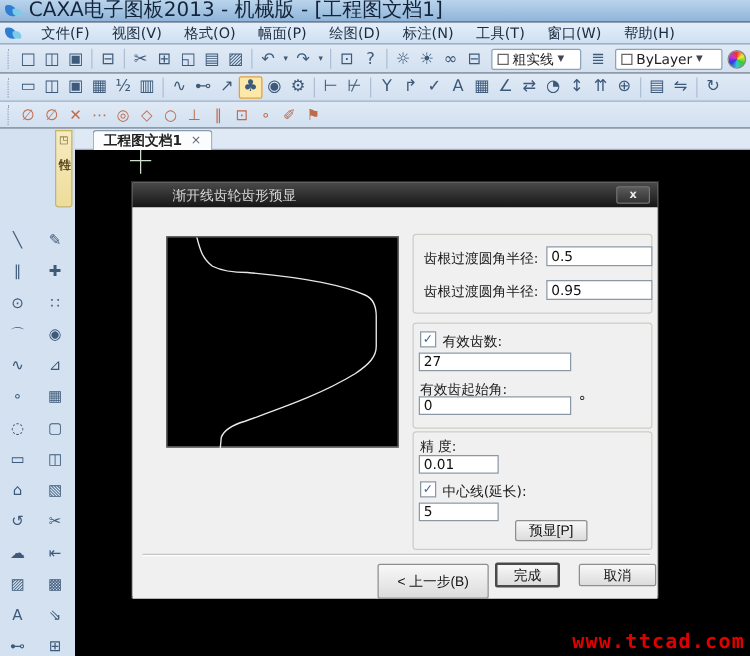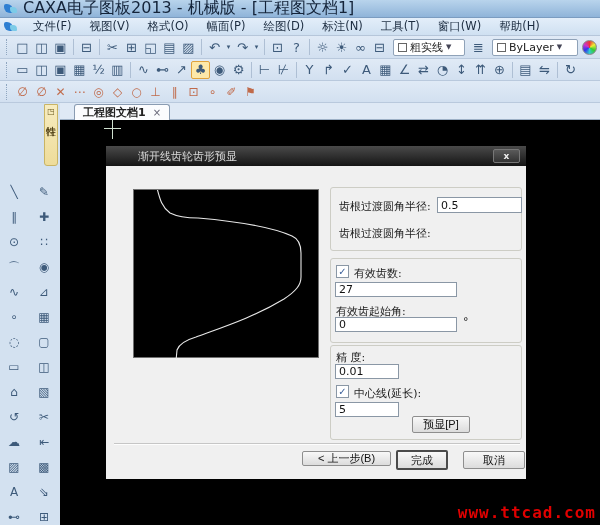--- a/index.html
+++ b/index.html
@@ -301,35 +301,36 @@
         <path d="M 23,-2 C 26,10 28,17 36,23 C 44,27 52,28 64,28 C 98,31 138,37 158,46
                  C 165,49 167,55 167,63 L 167,87 C 167,95 162,101 150,109
                  C 122,126 92,136 62,147 C 52,150 45,154 43,160 L 42,171" fill="none" stroke="#e8e8e8" stroke-width="1.1"></path>
       </svg>
     </div>
 
     <div id="gb1" class="groupbox abs"></div>
     <span class="flabel abs" style="left:233px;top:33px">齿根过渡圆角半径:</span>
     <input class="tinput abs" style="left: 331px; top: 31px; width: 85px; height: 16px;" value="0.5">
     <span class="flabel abs" style="left:233px;top:60px">齿根过渡圆角半径:</span>
+    <input class="tinput abs" style="left: 331px; top: 58px; width: 85px; height: 16px;" value="0.95">
 
     <div id="gb2" class="groupbox abs"></div>
     <span class="chk abs" style="left:230px;top:99px">✓</span>
     <span class="flabel abs" style="left:248px;top:100px">有效齿数:</span>
     <input class="tinput abs" style="left: 229px; top: 116px; width: 122px; height: 15px;" value="27">
     <span class="flabel abs" style="left:230px;top:138px">有效齿起始角:</span>
     <input class="tinput abs" style="left: 229px; top: 151px; width: 122px; height: 15px;" value="0">
     <span class="flabel abs" style="left:357px;top:149px">°</span>
 
     <div id="gb3" class="groupbox abs"></div>
     <span class="flabel abs" style="left:230px;top:184px">精    度:</span>
     <input class="tinput abs" style="left: 229px; top: 198px; width: 64px; height: 15px;" value="0.01">
     <span class="chk abs" style="left:230px;top:219px">✓</span>
     <span class="flabel abs" style="left:248px;top:220px">中心线(延长):</span>
     <input class="tinput abs" style="left: 229px; top: 236px; width: 64px; height: 15px;" value="5">
     <button class="btn abs" style="left:306px;top:250px;width:58px;height:17px">预显[P]</button>
 
     <div id="dlg-sep" class="abs"></div>
-    <button class="btn abs" style="left:196px;top:285px;width:89px;height:15px">&lt; 上一步(B)</button>
+    <button class="btn abs" style="left:196px;top:285px;width:89px;height:28px">&lt; 上一步(B)</button>
     <button id="btn-finish" class="btn abs" style="left:290px;top:284px;width:52px;height:20px">完成</button>
     <button class="btn abs" style="left:357px;top:285px;width:62px;height:18px">取消</button>
   </div>
 </div>
 
 </body></html>

